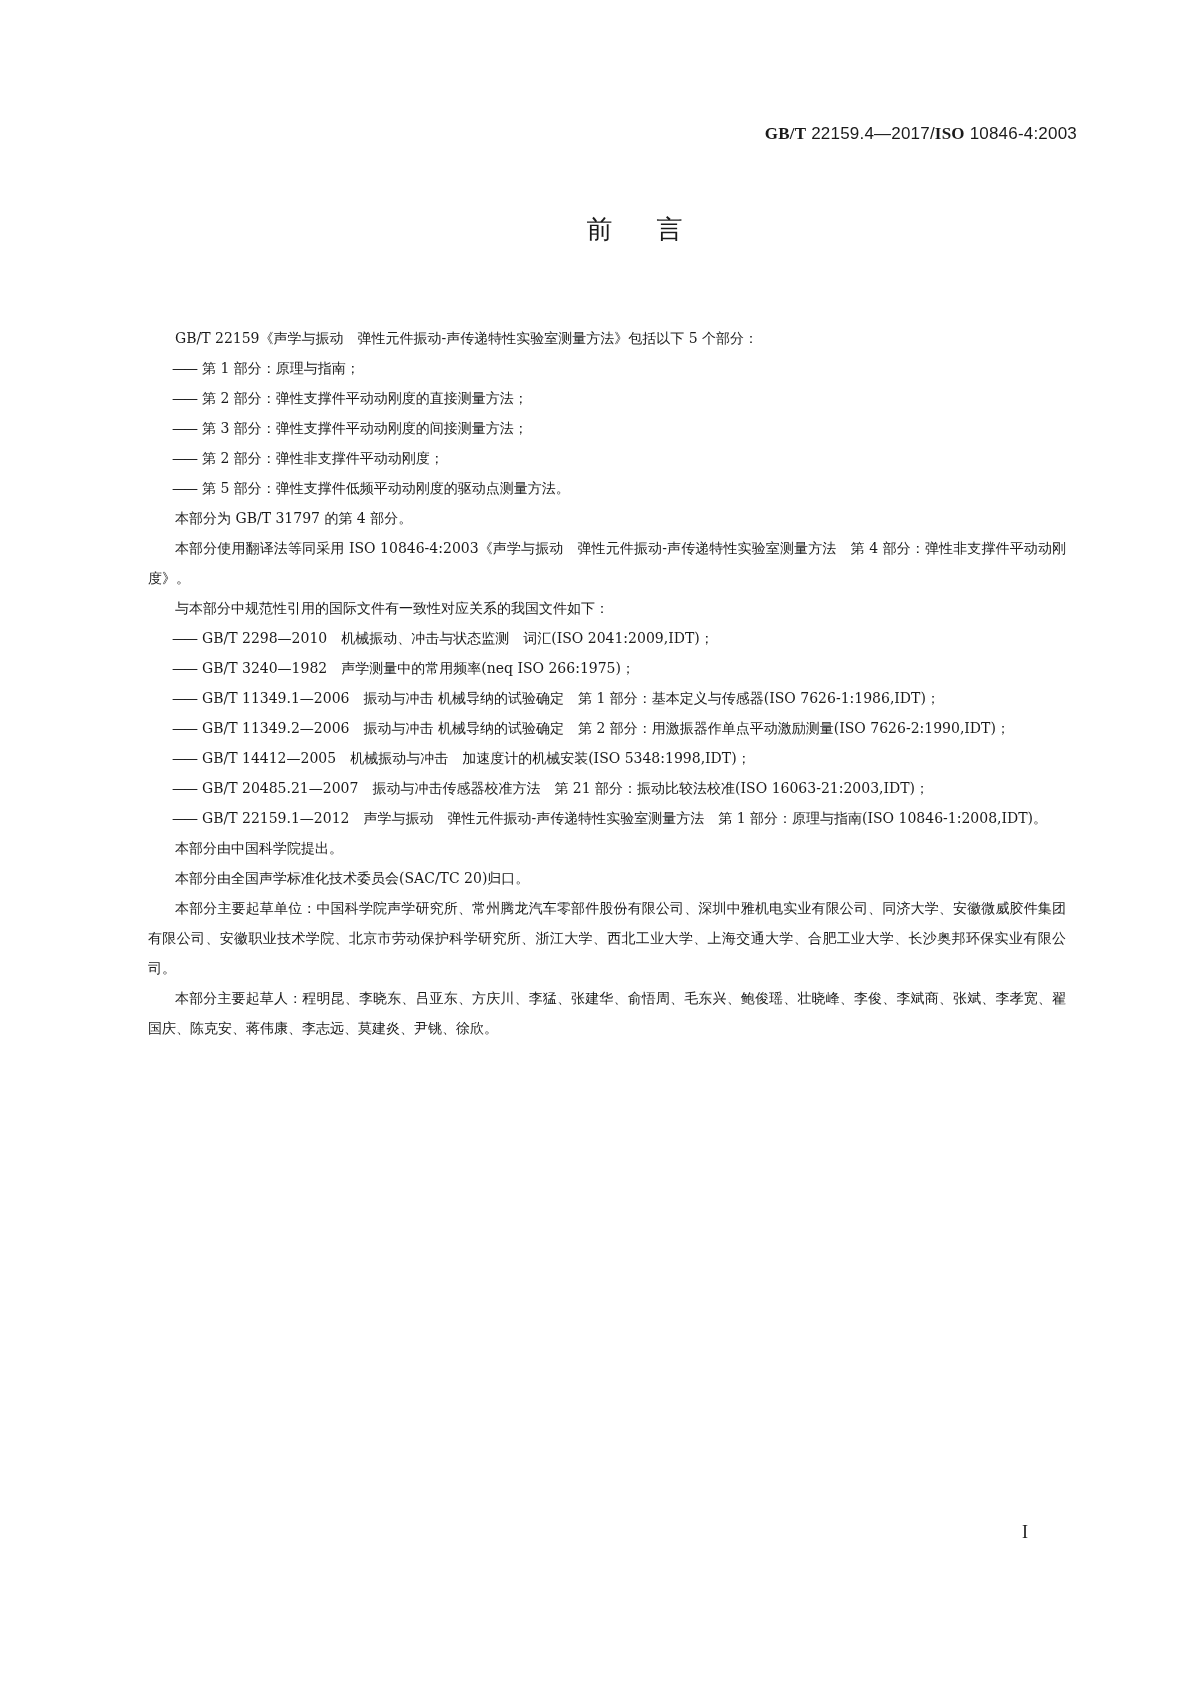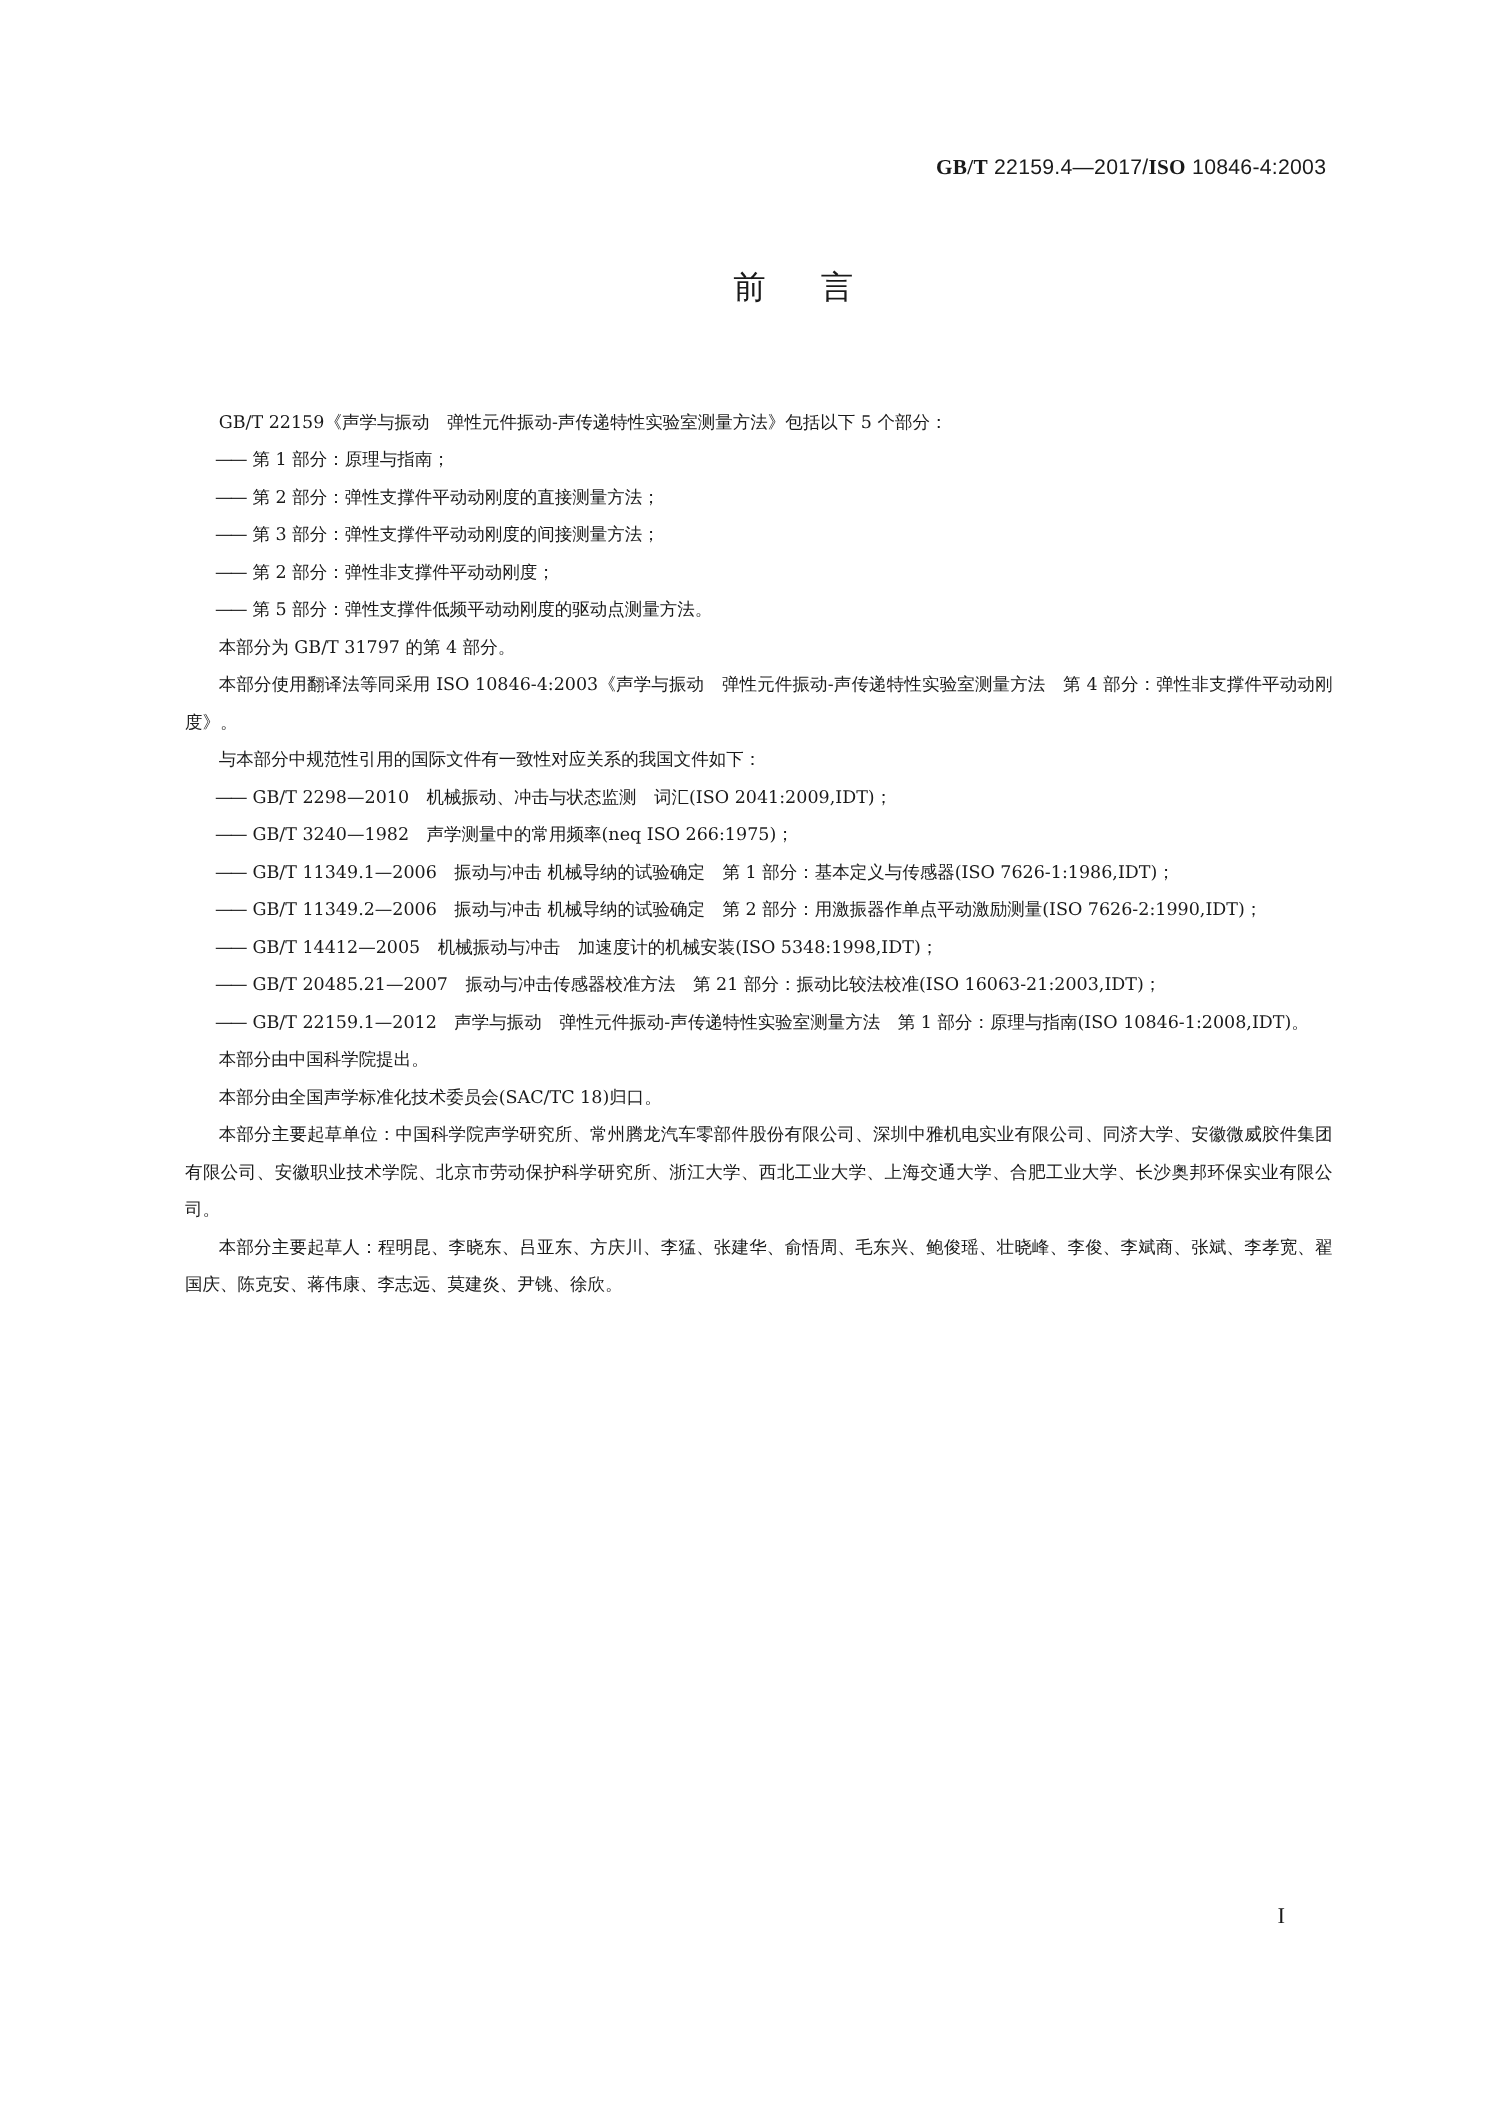--- a/index.html
+++ b/index.html
@@ -2,21 +2,21 @@
 <html><head>
 <meta charset="utf-8">
 <style>
   html, body { margin: 0; padding: 0; background: #ffffff; }
   body {
     width: 1191px; height: 1684px; position: relative; overflow: hidden;
     font-family: "DejaVu Serif", "Liberation Serif", serif;
     color: #1a1a1a;
   }
   .header {
-    position: absolute; top: 124px; right: 130px;
+    position: absolute; top: 124px; right: 114px;
     font-family: "Liberation Sans", "DejaVu Sans", sans-serif;
     font-size: 17px; letter-spacing: 0.2px; white-space: nowrap;
   }
   .header .b { font-family: "Liberation Serif", serif; font-weight: bold; }
   .title {
     position: absolute; top: 212px; left: 0; width: 1191px; text-align: center;
     font-family: "DejaVu Sans", sans-serif; font-size: 26px; letter-spacing: 44px;
     padding-left: 44px; box-sizing: border-box; margin-left: 39px;
   }
   .body {
@@ -55,18 +55,18 @@
 
   <p class="item"><span class="dash">——</span><span>GB/T 2298—2010　机械振动、冲击与状态监测　词汇(ISO 2041:2009,IDT)；</span></p>
   <p class="item"><span class="dash">——</span><span>GB/T 3240—1982　声学测量中的常用频率(neq ISO 266:1975)；</span></p>
   <p class="item"><span class="dash">——</span><span>GB/T 11349.1—2006　振动与冲击 机械导纳的试验确定　第 1 部分：基本定义与传感器(ISO 7626-1:1986,IDT)；</span></p>
   <p class="item"><span class="dash">——</span><span>GB/T 11349.2—2006　振动与冲击 机械导纳的试验确定　第 2 部分：用激振器作单点平动激励测量(ISO 7626-2:1990,IDT)；</span></p>
   <p class="item"><span class="dash">——</span><span>GB/T 14412—2005　机械振动与冲击　加速度计的机械安装(ISO 5348:1998,IDT)；</span></p>
   <p class="item"><span class="dash">——</span><span>GB/T 20485.21—2007　振动与冲击传感器校准方法　第 21 部分：振动比较法校准(ISO 16063-21:2003,IDT)；</span></p>
   <p class="item"><span class="dash">——</span><span>GB/T 22159.1—2012　声学与振动　弹性元件振动-声传递特性实验室测量方法　第 1 部分：原理与指南(ISO 10846-1:2008,IDT)。</span></p>
 
   <p class="p">本部分由中国科学院提出。</p>
-  <p class="p">本部分由全国声学标准化技术委员会(SAC/TC 18)归口。</p>
+  <p class="p">本部分由全国声学标准化技术委员会(SAC/TC 20)归口。</p>
   <p class="p">本部分主要起草单位：中国科学院声学研究所、常州腾龙汽车零部件股份有限公司、深圳中雅机电实业有限公司、同济大学、安徽微威胶件集团有限公司、安徽职业技术学院、北京市劳动保护科学研究所、浙江大学、西北工业大学、上海交通大学、合肥工业大学、长沙奥邦环保实业有限公司。</p>
   <p class="p">本部分主要起草人：程明昆、李晓东、吕亚东、方庆川、李猛、张建华、俞悟周、毛东兴、鲍俊瑶、壮晓峰、李俊、李斌商、张斌、李孝宽、翟国庆、陈克安、蒋伟康、李志远、莫建炎、尹铫、徐欣。</p>
 </div>
 
 <div class="pagenum">I</div>
 
 </body></html>

